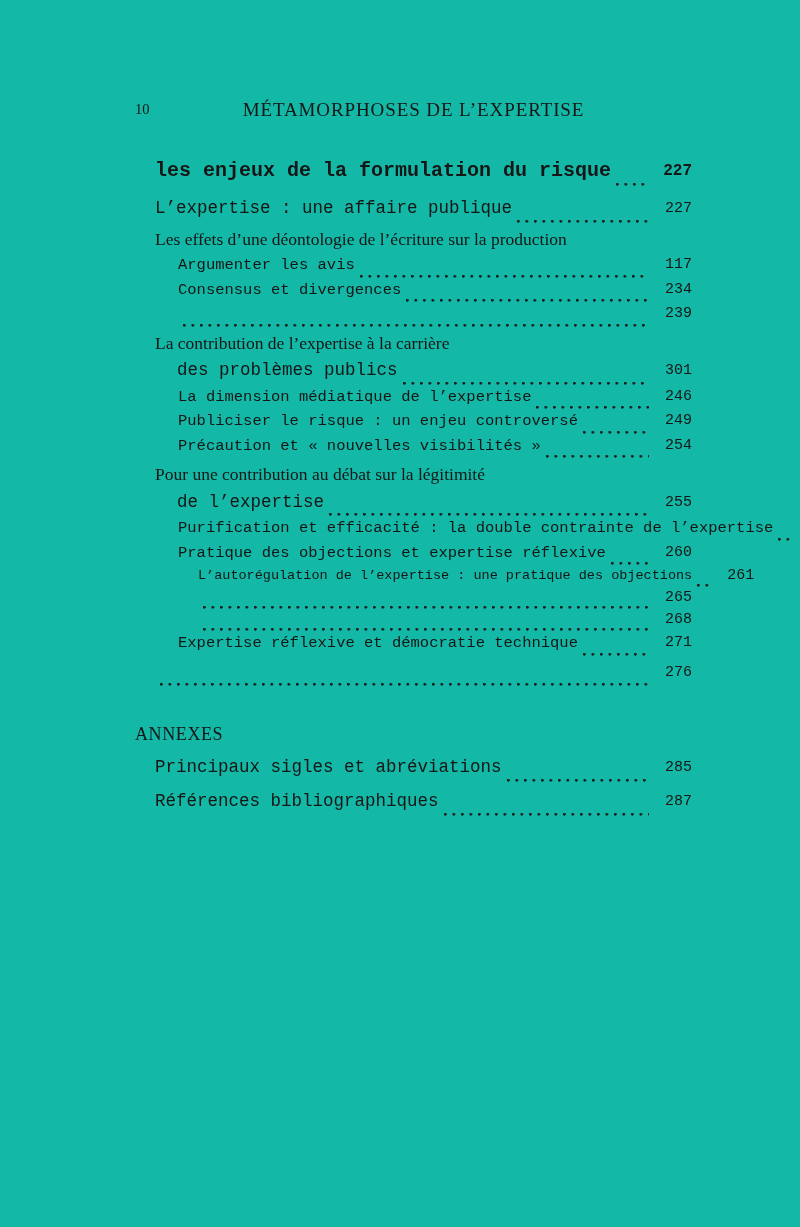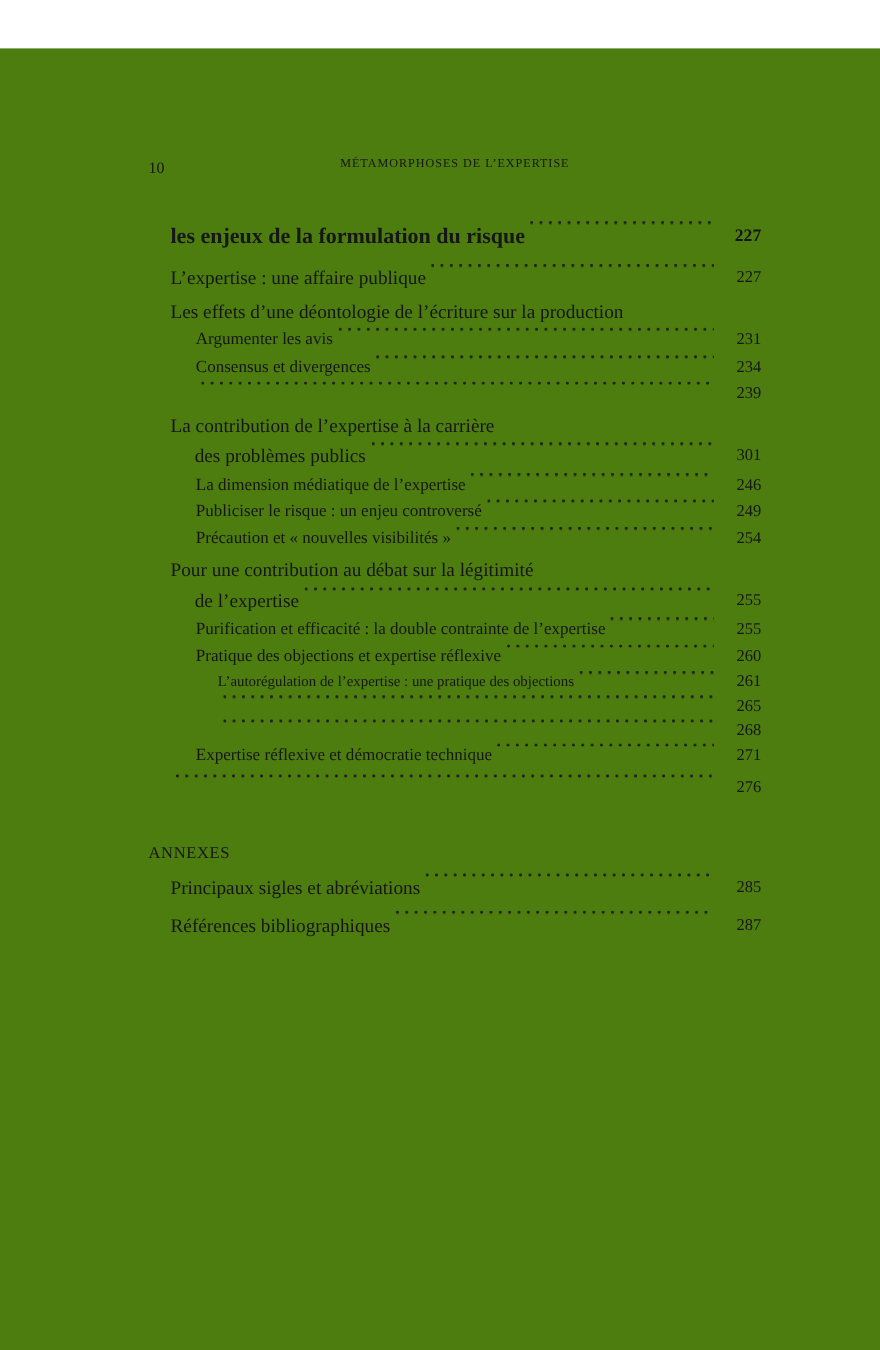--- a/index.html
+++ b/index.html
@@ -2,51 +2,51 @@
 <html><head>
 <meta charset="utf-8">
 <style>
   * { margin:0; padding:0; box-sizing:border-box; }
   html, body { background:#ffffff; }
   body {
     width:800px; height:1227px; position:relative; overflow:hidden;
     font-family:"Liberation Serif","DejaVu Serif",serif;
     color:#161616;
   }
-  .sheet { position:absolute; inset:0; background:#4d7c0f;margin-top:44px; }
+  .sheet { position:absolute; inset:0; background:#14b8a6; }
 
   
   .header { position:absolute; top:99px; left:135px; width:557px; height:20px; }
   .pageno { position:absolute; left:0; top:2px; font-size:14.5px; }
-  .runhead { text-align:center; font-size:11px; letter-spacing:0.9px; }
+  .runhead { text-align:center; font-size:19px; letter-spacing:0.9px; }
 
   
   .toc { position:absolute; top:156px; left:135px; width:557px; }
 
-  .row { display:flex; align-items:flex-start; }
+  .row { display:flex; align-items:flex-end;font-family:Liberation Mono, monospace; }
   .ttl { white-space:nowrap; }
   .dots {
     flex:1 1 auto; min-width:14px; height:4px; margin:0 7px 0 5px;
     background-image:radial-gradient(circle at 1.3px 1.3px, #202020 1.1px, transparent 1.65px);
     background-size:8.5px 3px; background-repeat:repeat-x; background-position:left bottom;
   }
   .pg { flex:0 0 36px; text-align:right; font-size:15px; white-space:nowrap; }
 
   .lvl1 { font-size:17.5px; line-height:27.5px; padding-left:20px; margin-top:3px; }
   .lvl2 { font-size:15.5px; line-height:24.5px; padding-left:43px; }
   .lvl3 { font-size:13.5px; line-height:22px;  padding-left:63px; }
   .cont { padding-left:22px; }
 
   .chapter { font-size:20px; line-height:30px; margin-bottom:9px; }
   .chap-label { font-size:13px; letter-spacing:0.6px; margin-right:9px; }
   .chap-title { font-weight:bold; font-size:20px; white-space:nowrap; }
   .chapter .cont { padding-left:20px; }
   .chap-pg { font-weight:bold; font-size:16px; }
 
-  .annexes-label { margin-top:38px; margin-bottom:8px; font-size:15px; letter-spacing:0.6px; }
+  .annexes-label { margin-top:38px; margin-bottom:8px; font-size:18px; letter-spacing:0.6px; }
   .annexes .lvl1 { line-height:29px; margin-top:5px; }
 </style>
 </head>
 <body>
 
 <div class="sheet">
 
   <div class="header">
     <span class="pageno">10</span>
     <div class="runhead">MÉTAMORPHOSES DE L’EXPERTISE</div>
@@ -70,21 +70,21 @@
             <span class="pg">227</span>
           </div>
         </div>
         <div class="entry lvl1">
           <div class="firstline"><span class="ttl">Les effets d’une déontologie de l’écriture sur la production</span></div>
         </div>
         <div class="entry lvl2">
           <div class="row">
             <span class="ttl">Argumenter les avis</span>
             <span class="dots"></span>
-            <span class="pg">231</span>
+            <span class="pg">117</span>
           </div>
         </div>
         <div class="entry lvl2">
           <div class="row">
             <span class="ttl">Consensus et divergences</span>
             <span class="dots"></span>
             <span class="pg">234</span>
           </div>
         </div>
         <div class="entry lvl2">

